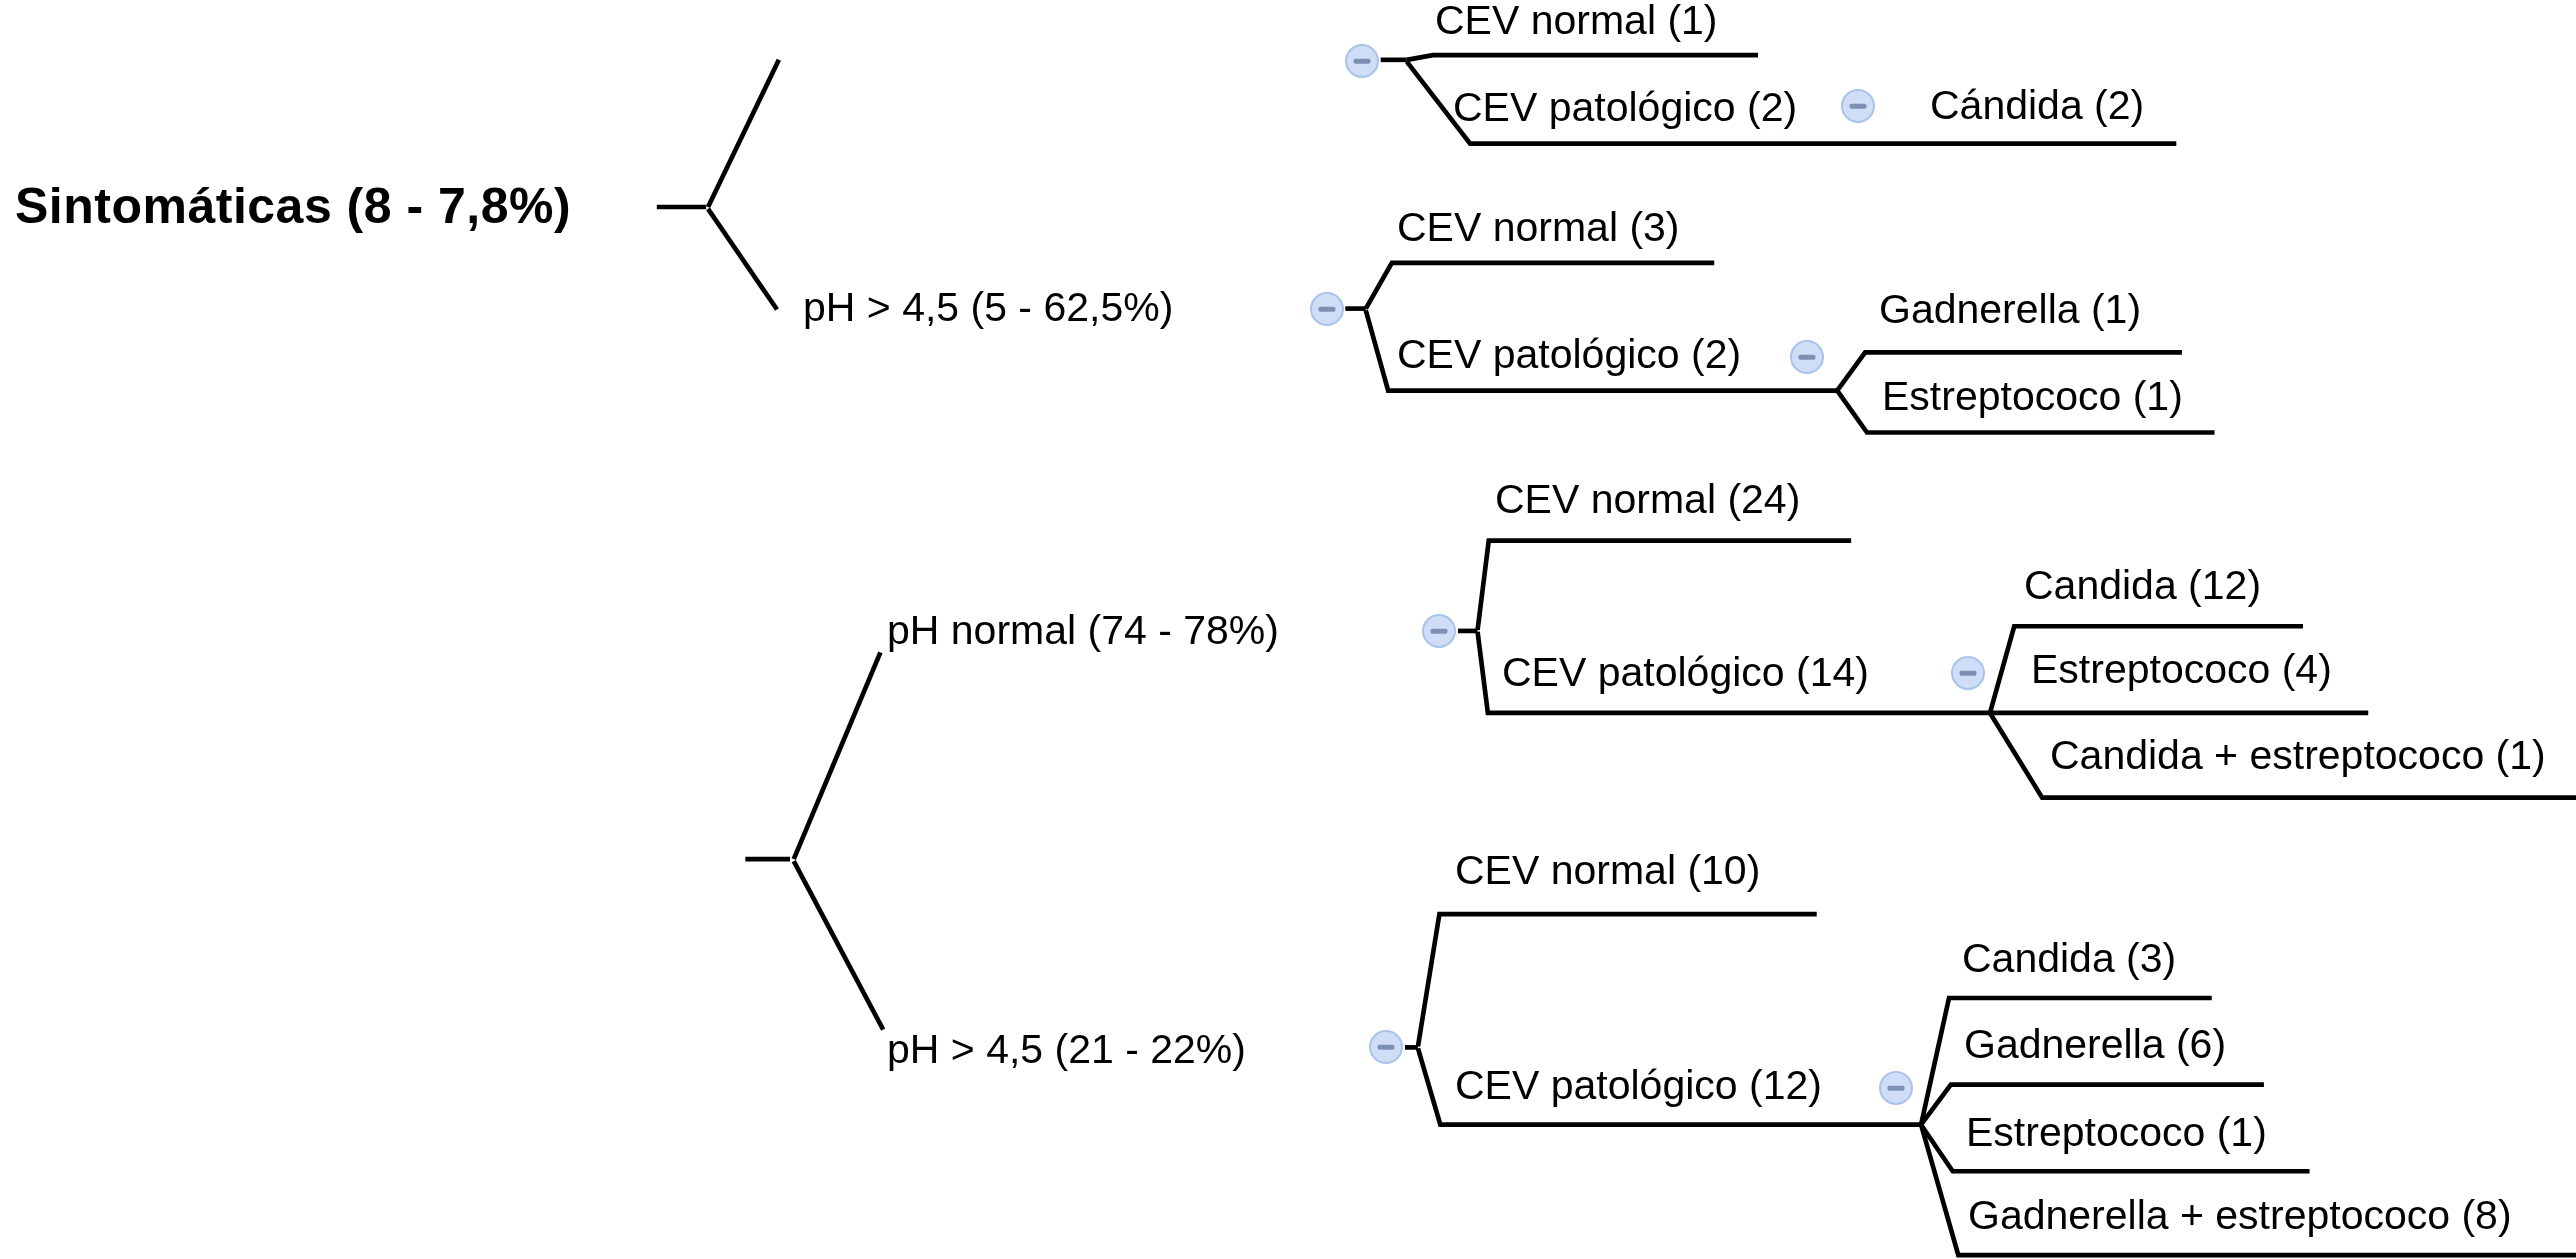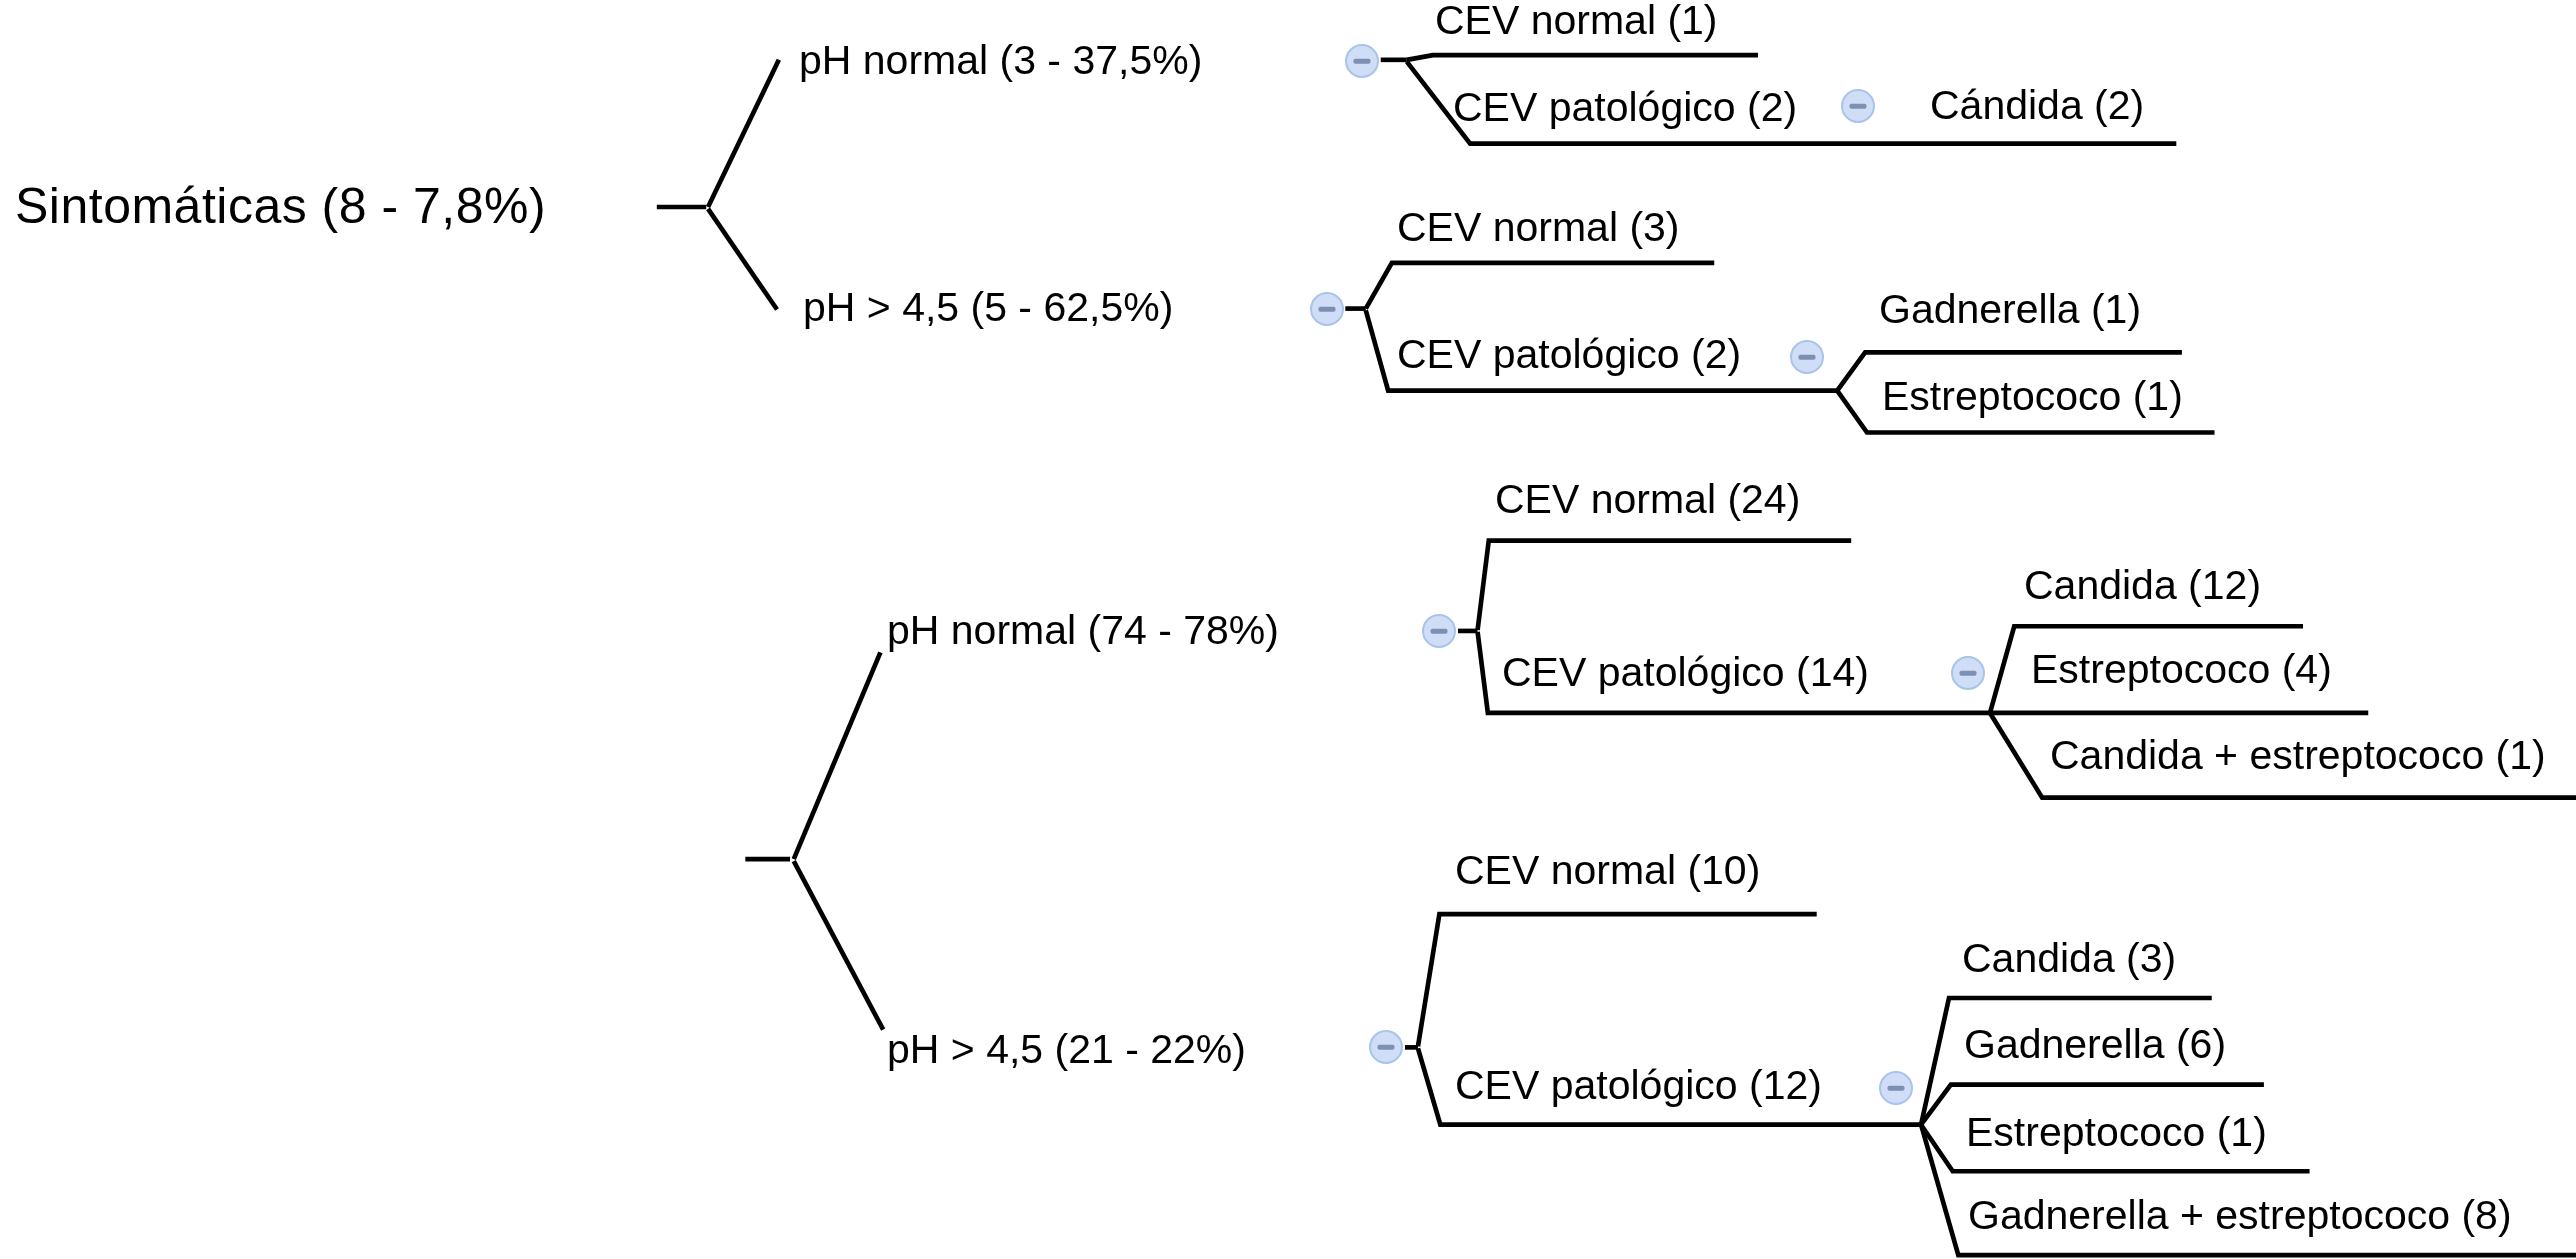--- a/index.html
+++ b/index.html
@@ -15,21 +15,21 @@
   .node{
     position:absolute;
     transform:translateY(-52%);
     font-size:41px;
     line-height:1;
     color:var(--text-color,#000);
     white-space:pre;
   }
   .root{
     font-size:50px;
-    font-weight:normal;
+    font-weight:bold;
     letter-spacing:0.5px;
   }
   .collapse{
     position:absolute;
     width:34px;height:34px;
     transform:translate(-50%,-50%);
     border-radius:50%;
     background:var(--icon-fill,#cfdef6);
     border:2.8px solid var(--icon-border,#a9c4ea);
     box-sizing:border-box;
@@ -80,21 +80,20 @@
     <path d="M1522 1123 L1545 981 L1950 981"></path>
     <path d="M1522 1125 L1546 1207 L2062 1207"></path>
     <path d="M2062 1207 L2092 1071 L2374 1071"></path>
     <path d="M2062 1207 L2094 1164 L2430 1164"></path>
     <path d="M2062 1207 L2096 1257 L2479 1257"></path>
     <path d="M2062 1207 L2102 1347 L2765 1347"></path>
   </svg>
 
   <div class="node root" style="left:15px;top:207px">Sintomáticas (8 - 7,8%)</div>
 
-  <div class="node" style="left:799px;top:61px">pH normal (3 - 37,5%)</div>
   <div class="collapse" style="left:1362px;top:61px"></div>
   <div class="node" style="left:1435px;top:20.5px">CEV normal (1)</div>
   <div class="node" style="left:1453px;top:108px">CEV patológico (2)</div>
   <div class="collapse" style="left:1858px;top:106px"></div>
   <div class="node" style="left:1930px;top:106px">Cándida (2)</div>
 
   <div class="node" style="left:803px;top:308px">pH &gt; 4,5 (5 - 62,5%)</div>
   <div class="collapse" style="left:1327px;top:309px"></div>
   <div class="node" style="left:1397px;top:228px">CEV normal (3)</div>
   <div class="node" style="left:1397px;top:355px">CEV patológico (2)</div>

